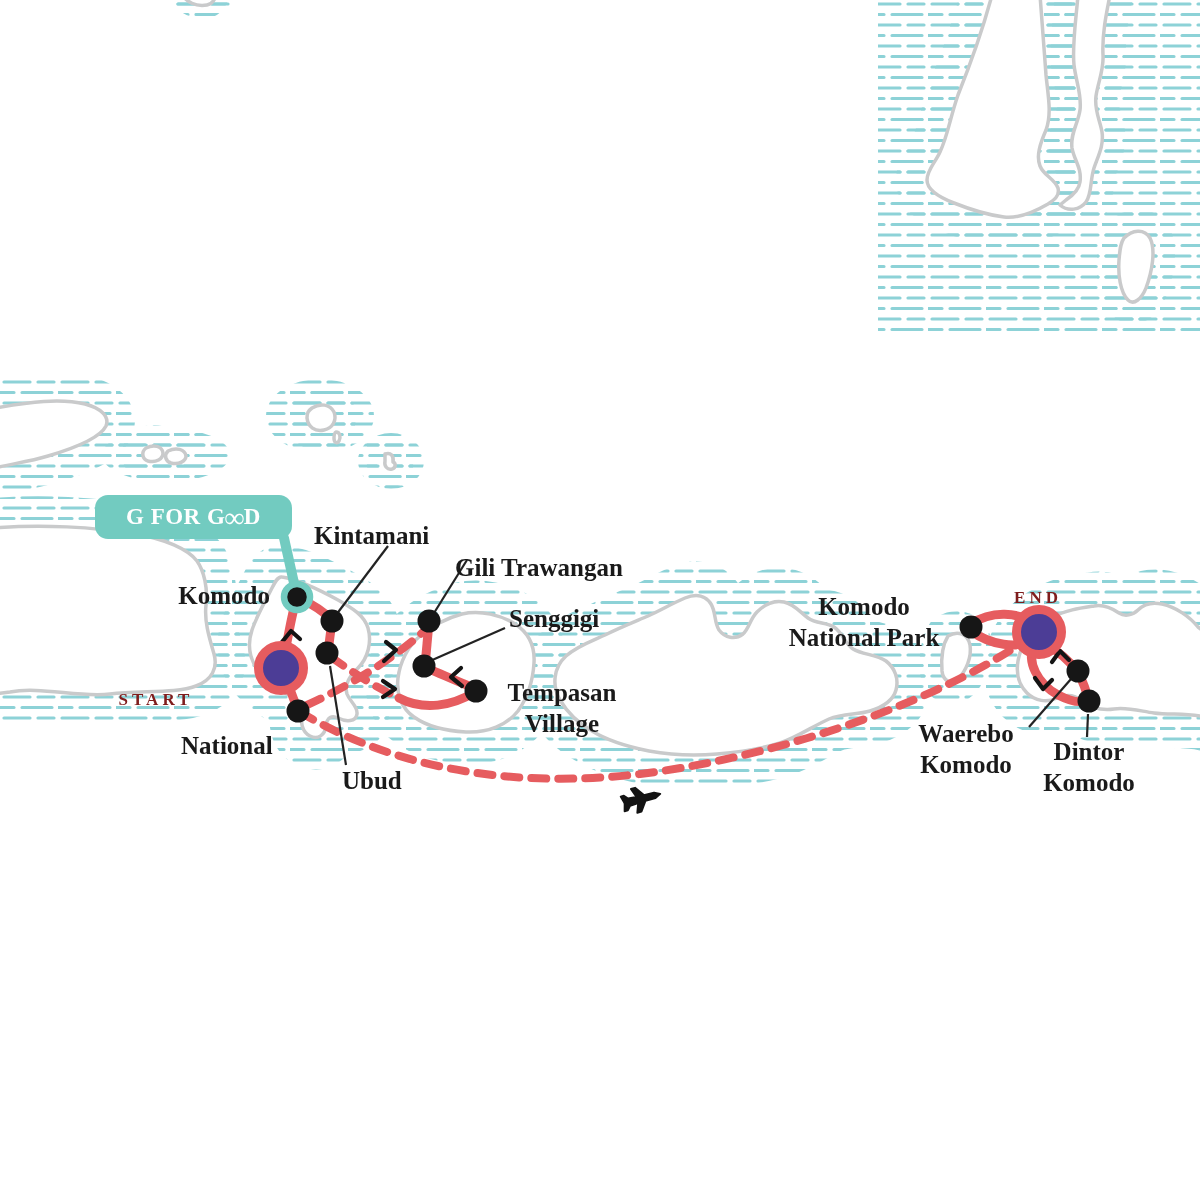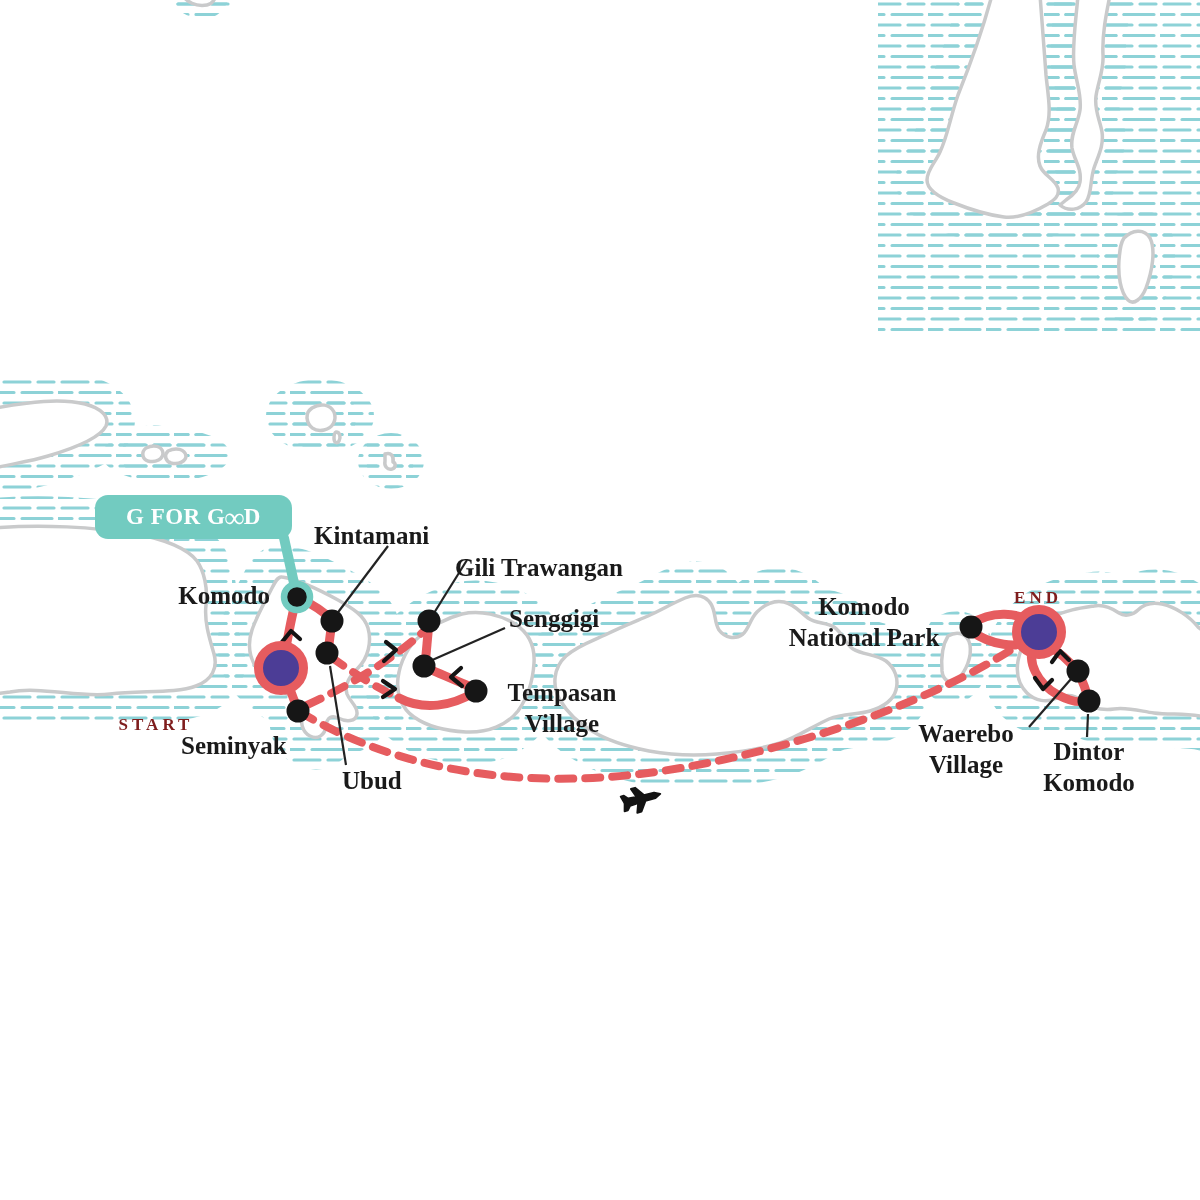--- a/index.html
+++ b/index.html
@@ -146,30 +146,30 @@
     <circle class="marker" cx="1039" cy="632" r="22.5"></circle>
   </g>
 </svg>
 
 <div id="gfg-badge">
   <span>G FOR G</span>
       <span class="inf">∞</span>
       <span>D</span>
 </div>
 
-<div class="tag" style="left:156px;top:715px;transform:translateX(-50%);">START</div>
+<div class="tag" style="left:156px;top:690px;transform:translateX(-50%);">START</div>
 <div class="tag" style="left:1038px;top:588px;transform:translateX(-50%);">END</div>
 <div class="lbl sm rt" style="left:270px;top:581px;">Komodo</div>
 <div class="lbl sm" style="left:314px;top:521px;">Kintamani</div>
 <div class="lbl sm" style="left:342px;top:766px;">Ubud</div>
-<div class="lbl sm" style="left:181px;top:731px;">Seminyak</div>
+<div class="lbl sm" style="left:181px;top:731px;">National</div>
 <div class="lbl sm" style="left:455px;top:553px;">Gili Trawangan</div>
 <div class="lbl sm" style="left:509px;top:604px;">Senggigi</div>
 <div class="lbl sm ctr" style="left:562px;top:678px;">Tempasan
 Village</div>
 <div class="lbl sm ctr" style="left:864px;top:592px;">Komodo
 National Park</div>
 <div class="lbl sm ctr" style="left:966px;top:719px;">Waerebo
-Village</div>
+Komodo</div>
 <div class="lbl sm ctr" style="left:1089px;top:737px;">Dintor
 Komodo</div>
 
 </div>
 
 </body></html>

